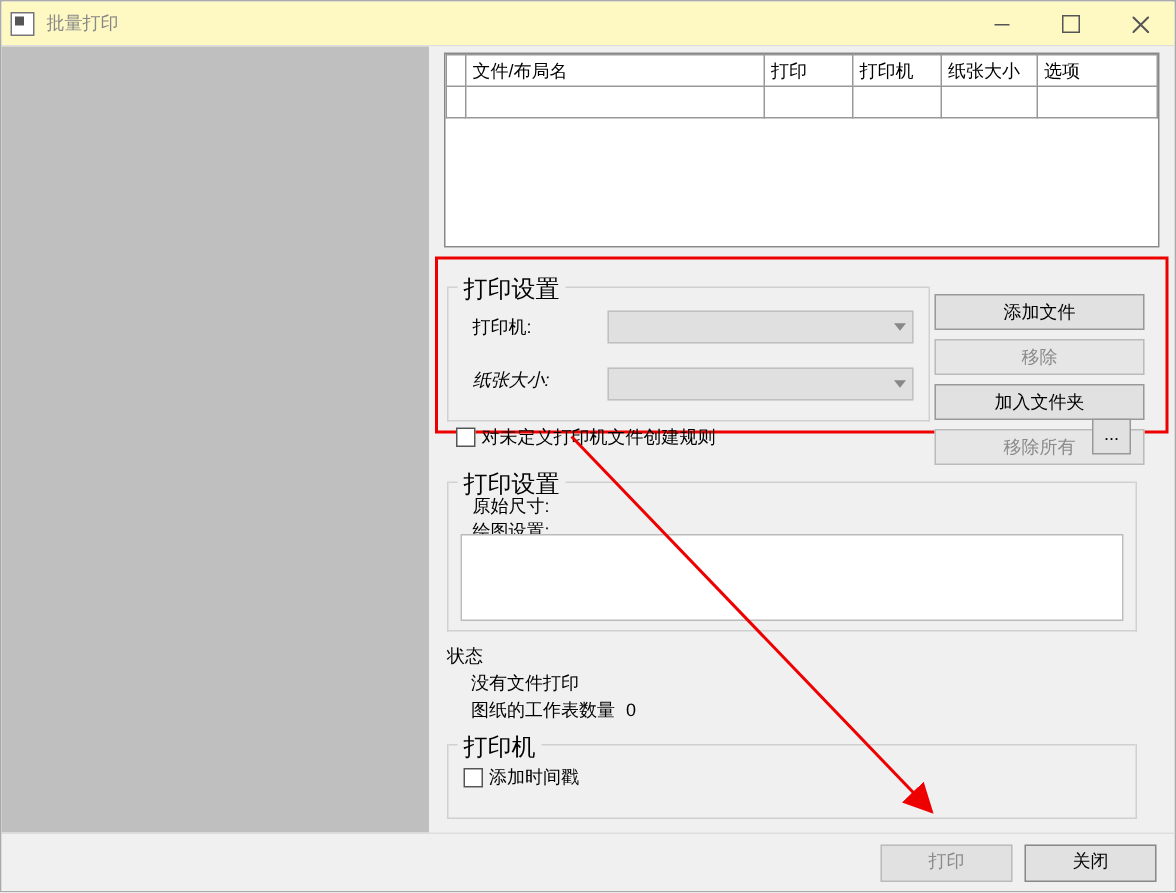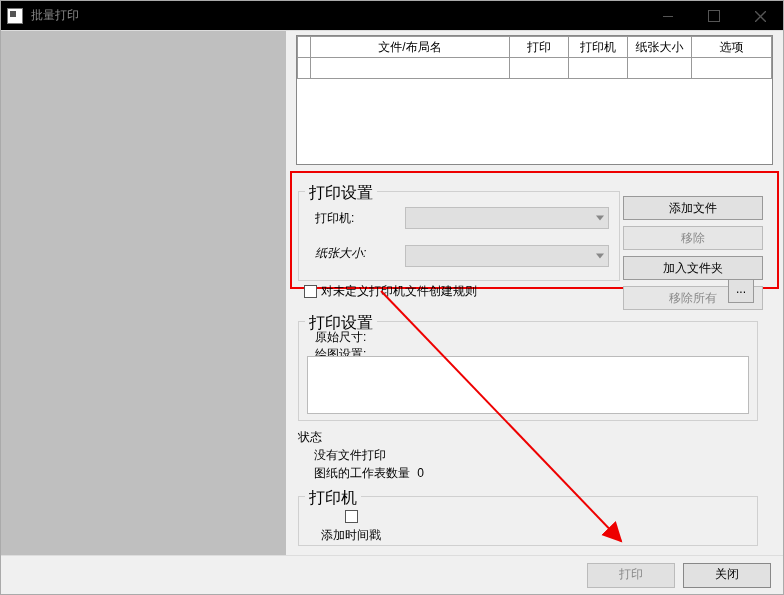--- a/index.html
+++ b/index.html
@@ -16,21 +16,21 @@
     height: 595px;
     box-sizing: border-box;
     border: 1px solid #aaa;
     background: #fff;
     overflow: hidden;
   }
   
   .titlebar {
     position: relative;
     height: 30px;
-    background: #000000;
+    background: #fef9c3;
     border-bottom: 1px solid #ddd;
     display: flex;
     align-items: center;
     padding-left: 6px;
     box-sizing: border-box;
     color: #888;
   }
   .titlebar .app-icon {
     width: 14px;
     height: 14px;
@@ -109,21 +109,21 @@
   table.filetable {
     border-collapse: collapse;
     width: 100%;
     font-size: 12px;
   }
   table.filetable th, table.filetable td {
     border: 1px solid #999;
     background: #fff;
     height: 18px;
     padding: 1px 4px;
-    text-align: center;
+    text-align: left;
     font-weight: normal;
     white-space: nowrap;
   }
   table.filetable th.first, table.filetable td.first { width: 12px; padding:0; }
   table.filetable th { background:#fff; }
   
   .red-highlight {
     position: absolute;
     top: 140px;
     left: 4px;
@@ -337,21 +337,21 @@
         <div class="lbl" style="position:absolute; top:0; left:0;">状态</div>
         <div class="lbl" style="position:absolute; top:18px; left:16px;">没有文件打印</div>
         <div style="position:absolute; top:36px; left:16px;">
           <span class="lbl">图纸的工作表数量</span>
           <span class="lbl" style="margin-left:4px;">0</span>
         </div>
       </div>
 
       <div class="fs fs4">
         <span class="fs-legend">打印机</span>
-        <label class="chkrow" style="position:absolute; top:14px; left:22px;flex-direction:column;">
+        <label class="chkrow" style="position:absolute; top:14px; left:10px;">
           <span class="chkbox"></span>
           <span>添加时间戳</span>
         </label>
       </div>
 
     </div>
   </div>
 
   <div class="bottombar">
     <div class="btn2 disabled">打印</div>

